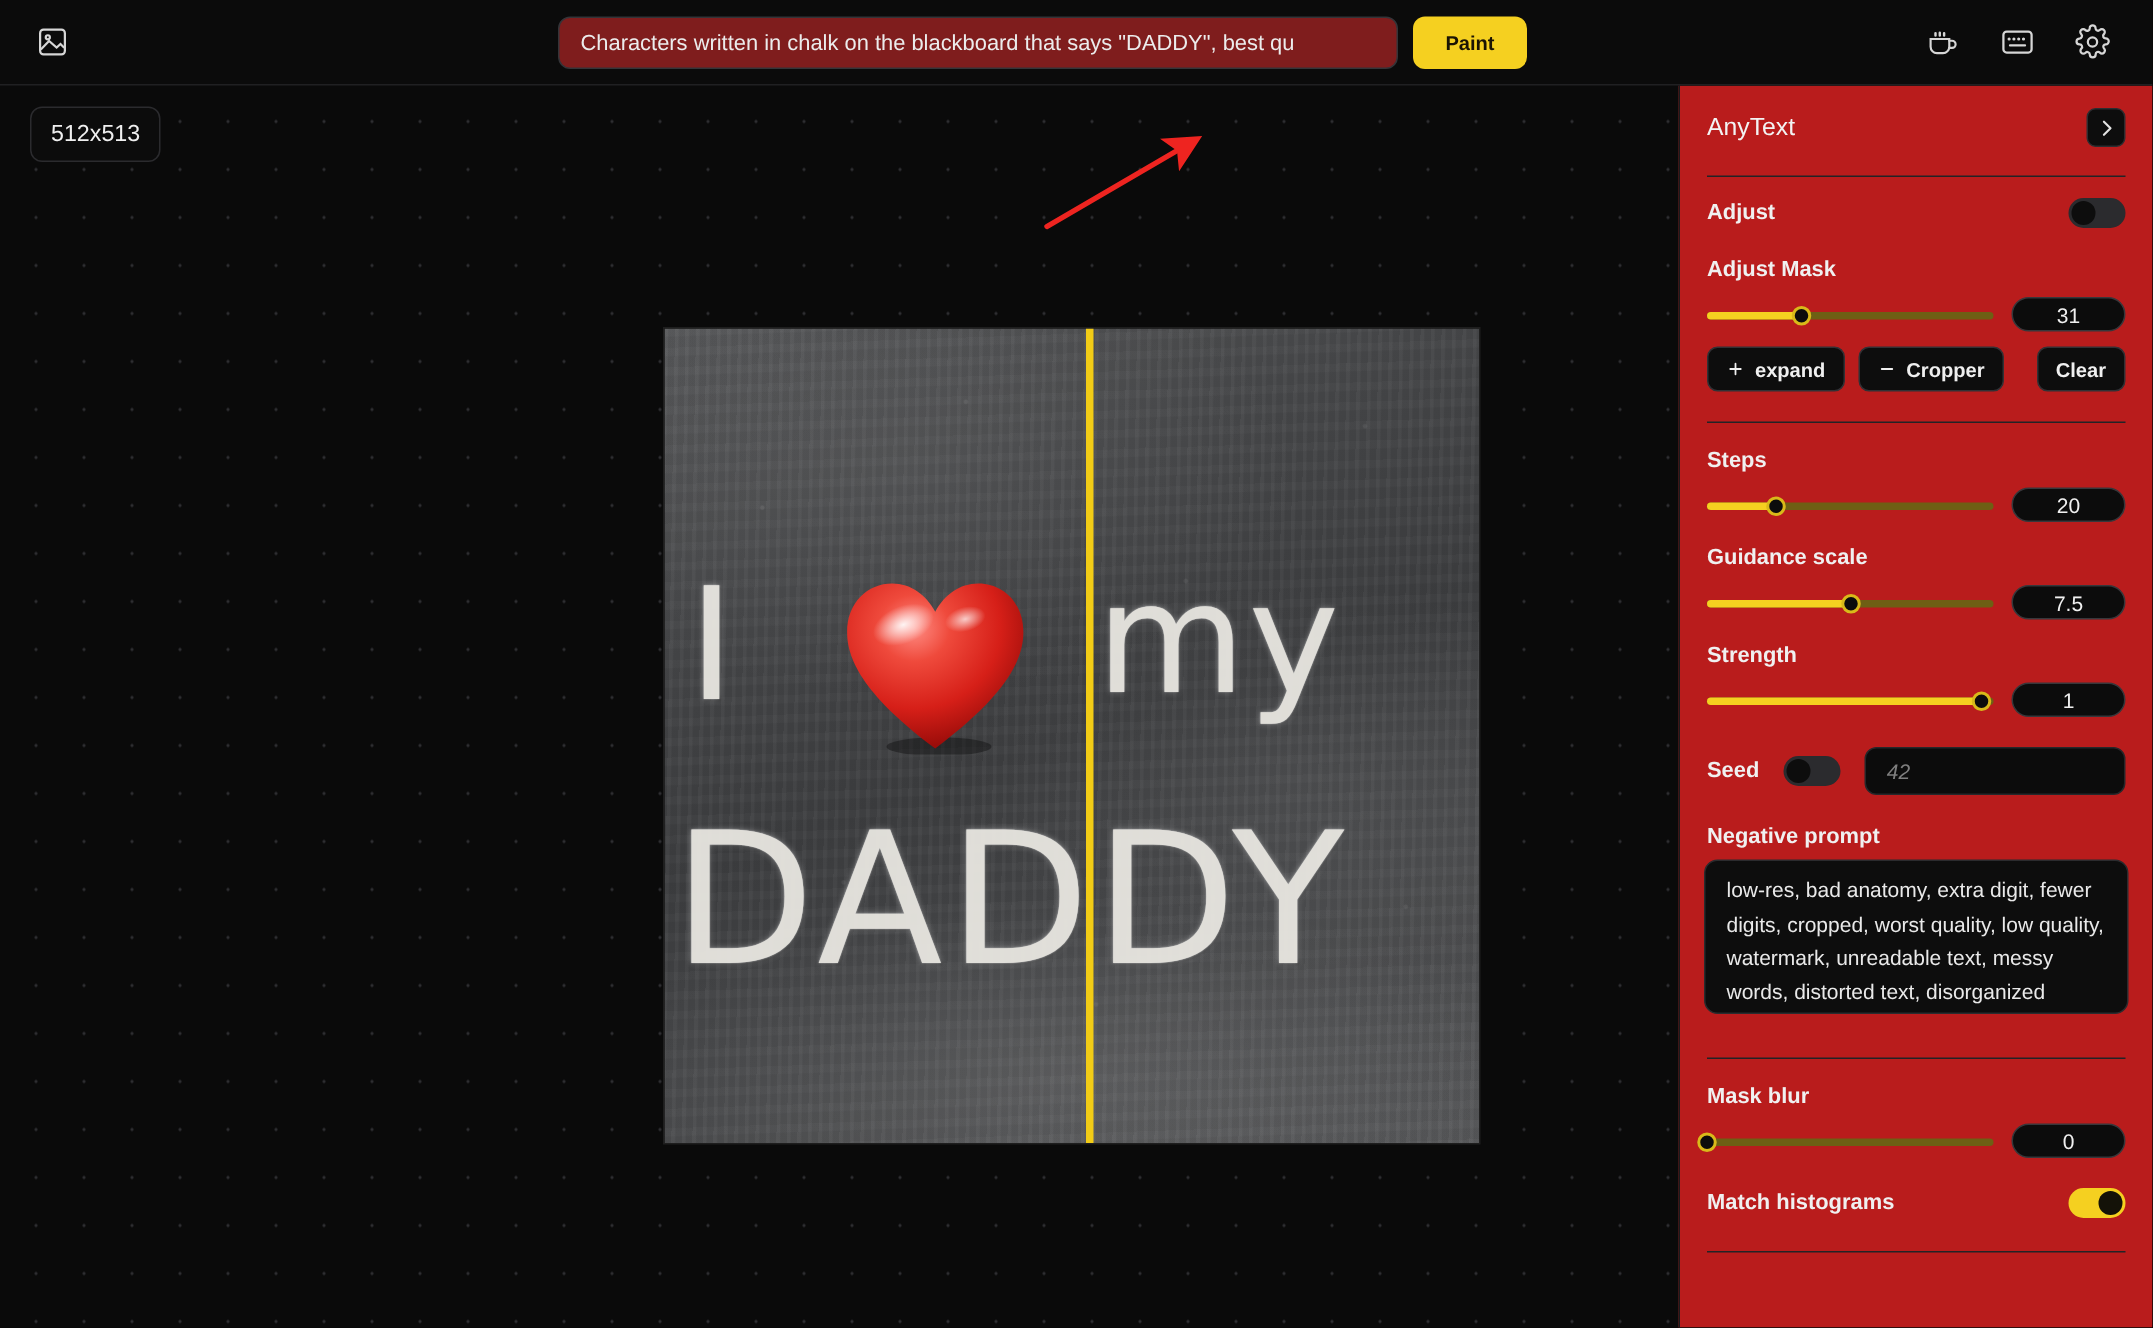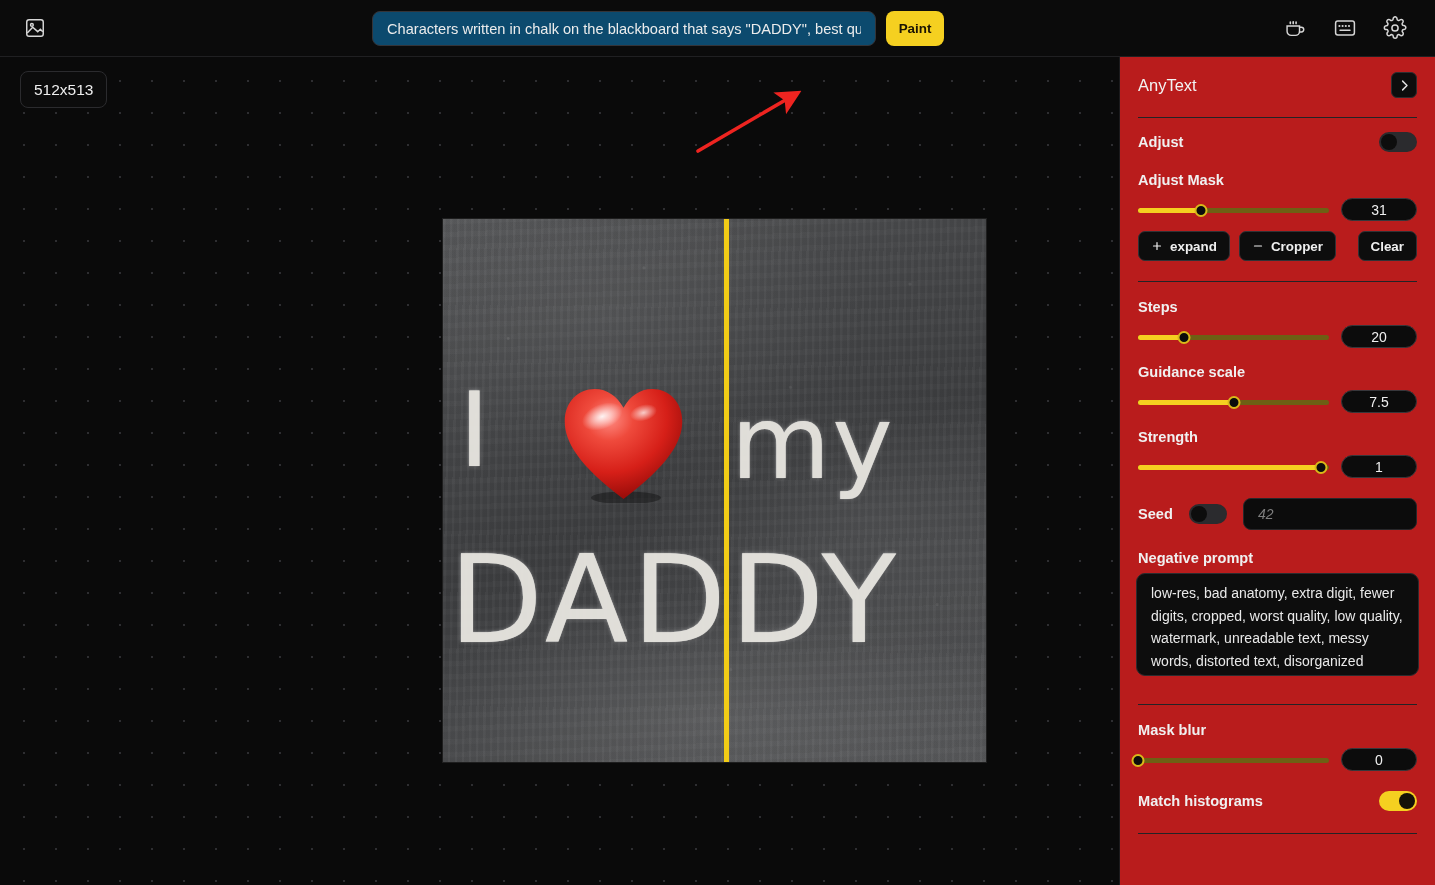--- a/index.html
+++ b/index.html
@@ -54,35 +54,35 @@
 
   .hdr-center {
     position: absolute;
     left: 372px; top: 11px;
     display: flex;
     align-items: center;
     gap: 10px;
   }
 
   #prompt-input {
-    width: 504px;
+    width: 560px;
     height: 35px;
-    background: #0c4a6e;
+    background: #7f1d1d;
     border: 1px solid #343438;
     border-radius: 8px;
     color: #ececec;
     font-size: 14.6px;
     font-family: "Liberation Sans", sans-serif;
     padding: 0 14px;
     outline: none;
   }
   #prompt-input::placeholder { color: #6d6d6d; }
 
   #paint-button {
-    width: 58px;
+    width: 76px;
     height: 35px;
     background: #f5d020;
     color: #1b1403;
     border: none;
     border-radius: 8px;
     font-size: 13.4px;
     font-weight: bold;
     font-family: "Liberation Sans", sans-serif;
     cursor: pointer;
     text-align: center;
@@ -177,21 +177,21 @@
     text-shadow:
       0 0 1px rgba(255,255,255,.75),
       0 0 4px rgba(255,255,255,.38),
       1px 1px 2px rgba(0,0,0,.35);
     opacity: .93;
     user-select: none;
     pointer-events: none;
     letter-spacing: 2px;
   }
   #chalk-i   { left: 16px;  top: 150px; font-size: 104px; }
-  #chalk-my  { left: 288px; top: 164px; font-size: 102px; text-align: center; }
+  #chalk-my  { left: 288px; top: 148px; font-size: 102px; text-align: center; }
   #chalk-daddy { left: 6px; top: 310px; font-size: 122px; letter-spacing: 4px; }
 
   #heart {
     position: absolute;
     left: 118px; top: 166px;
     width: 125px; height: 118px;
     pointer-events: none;
   }
 
   #divider-line {

